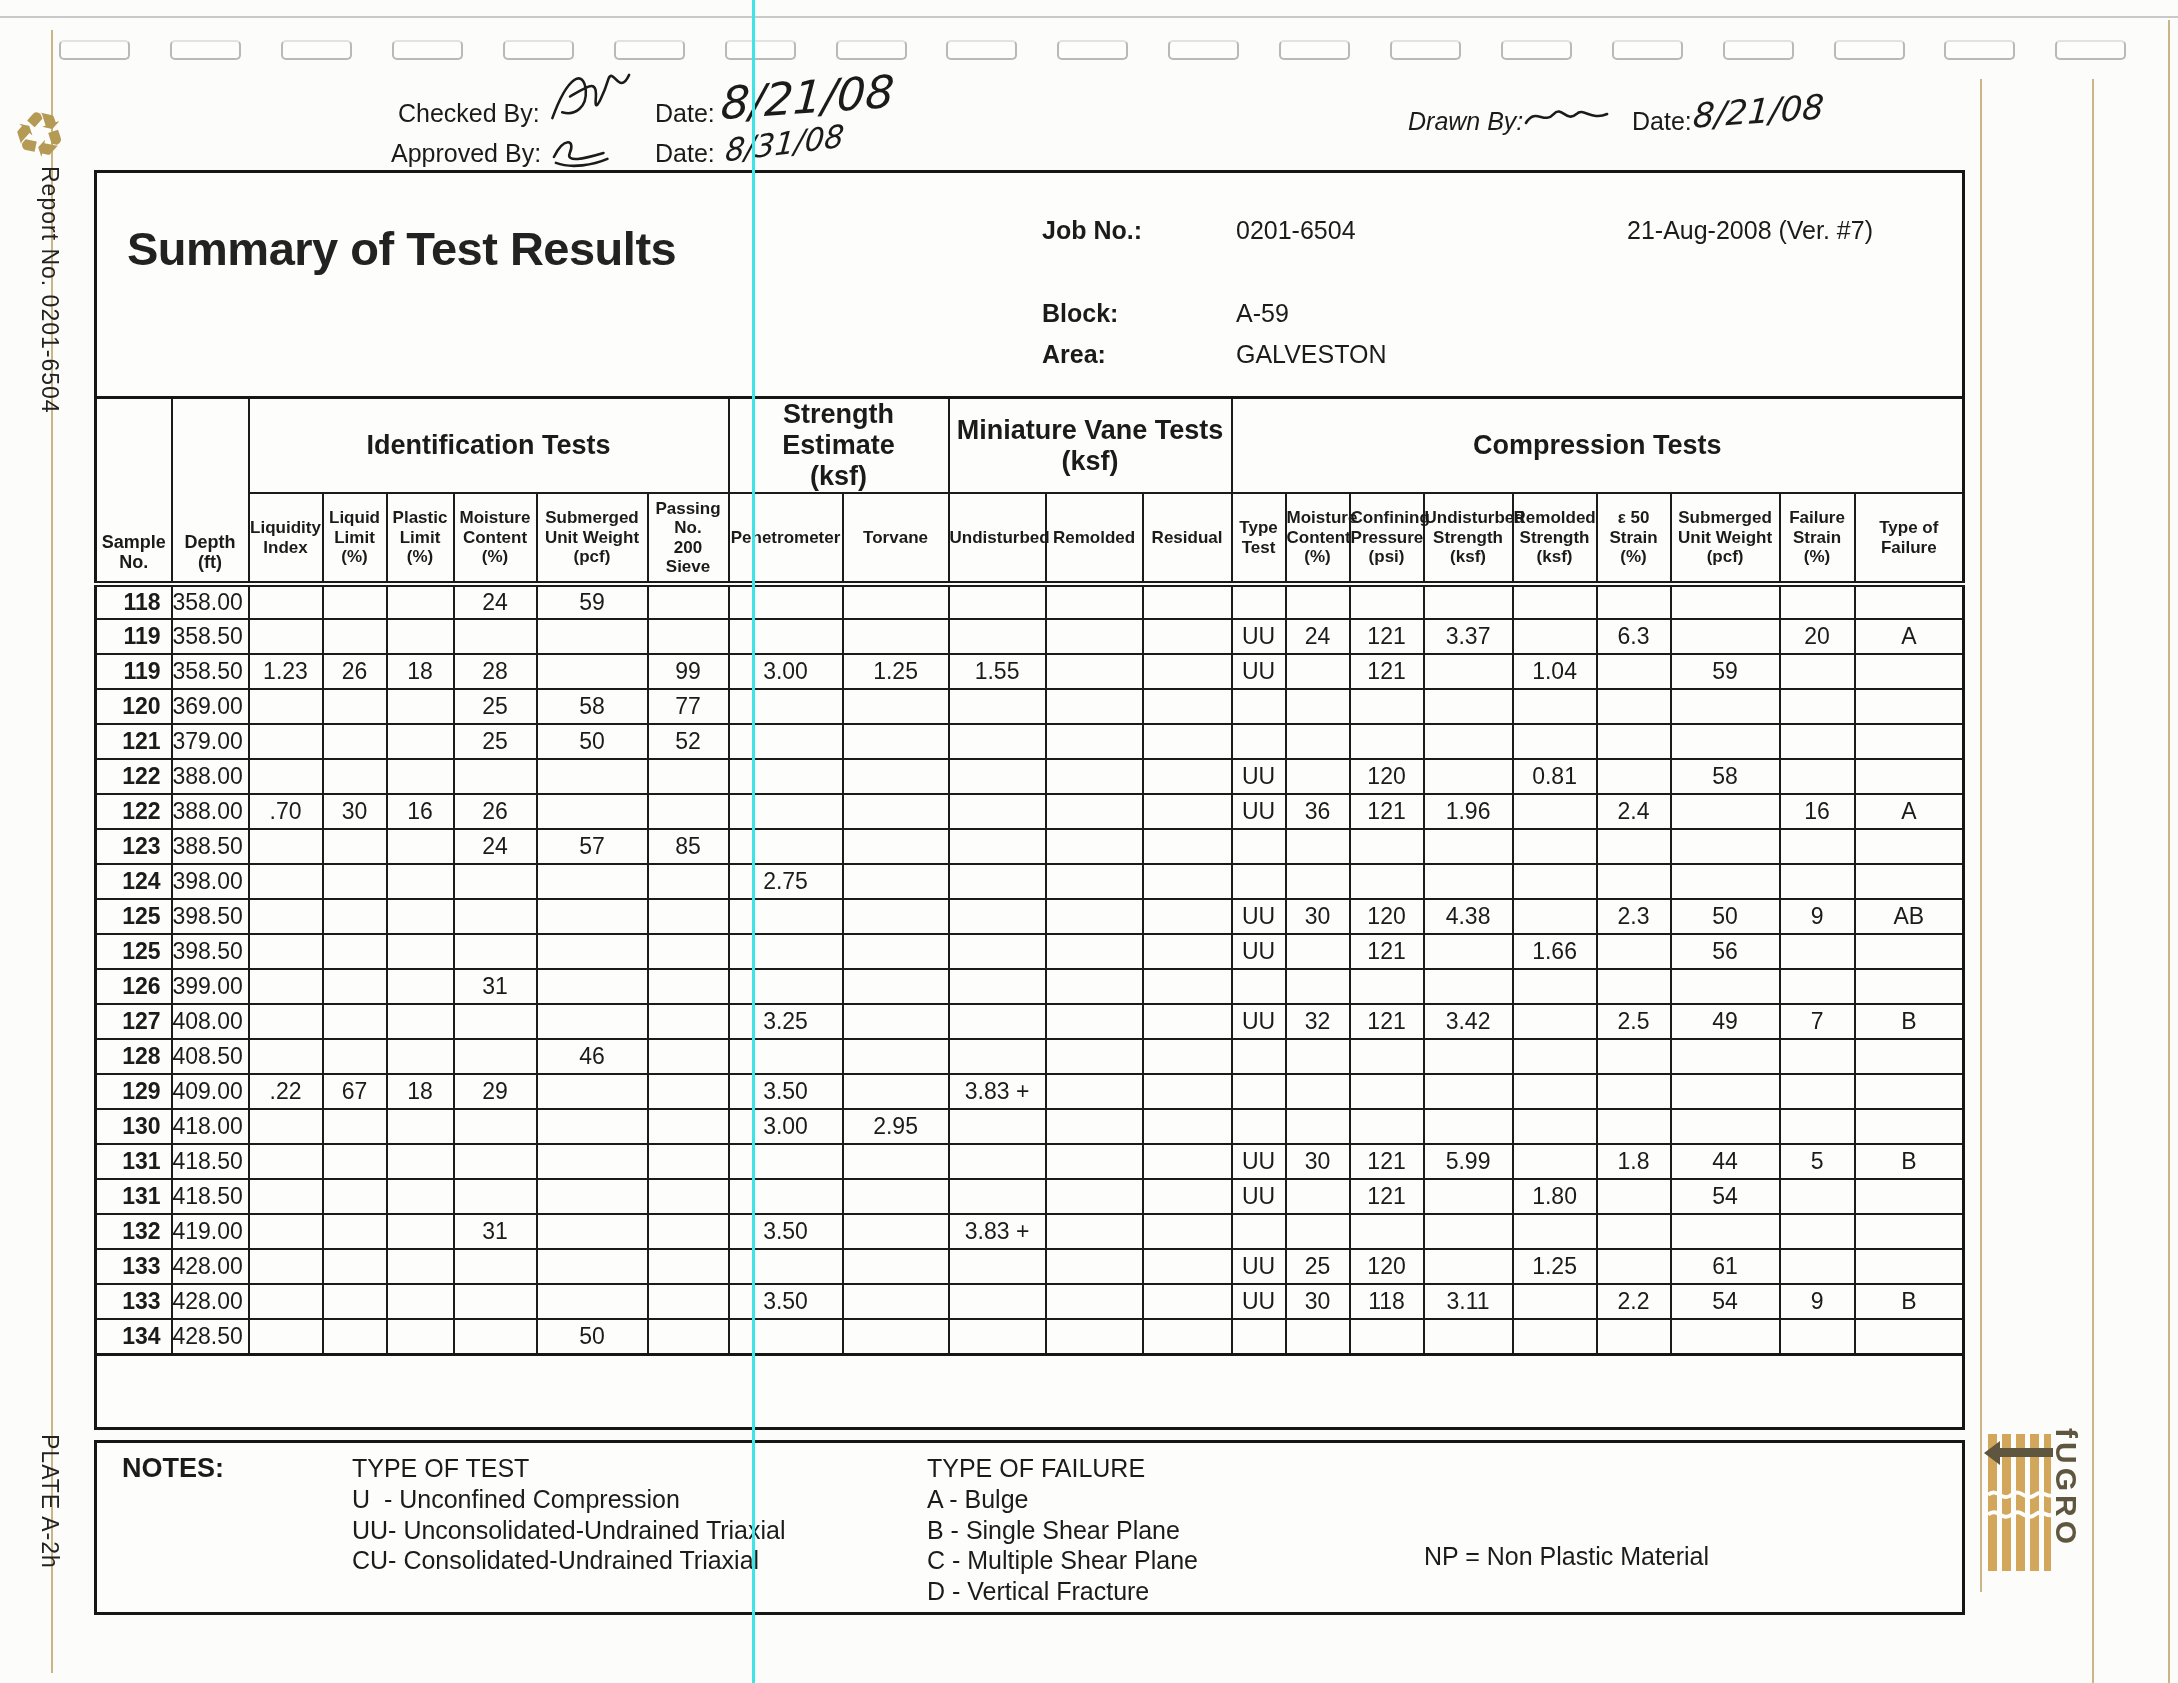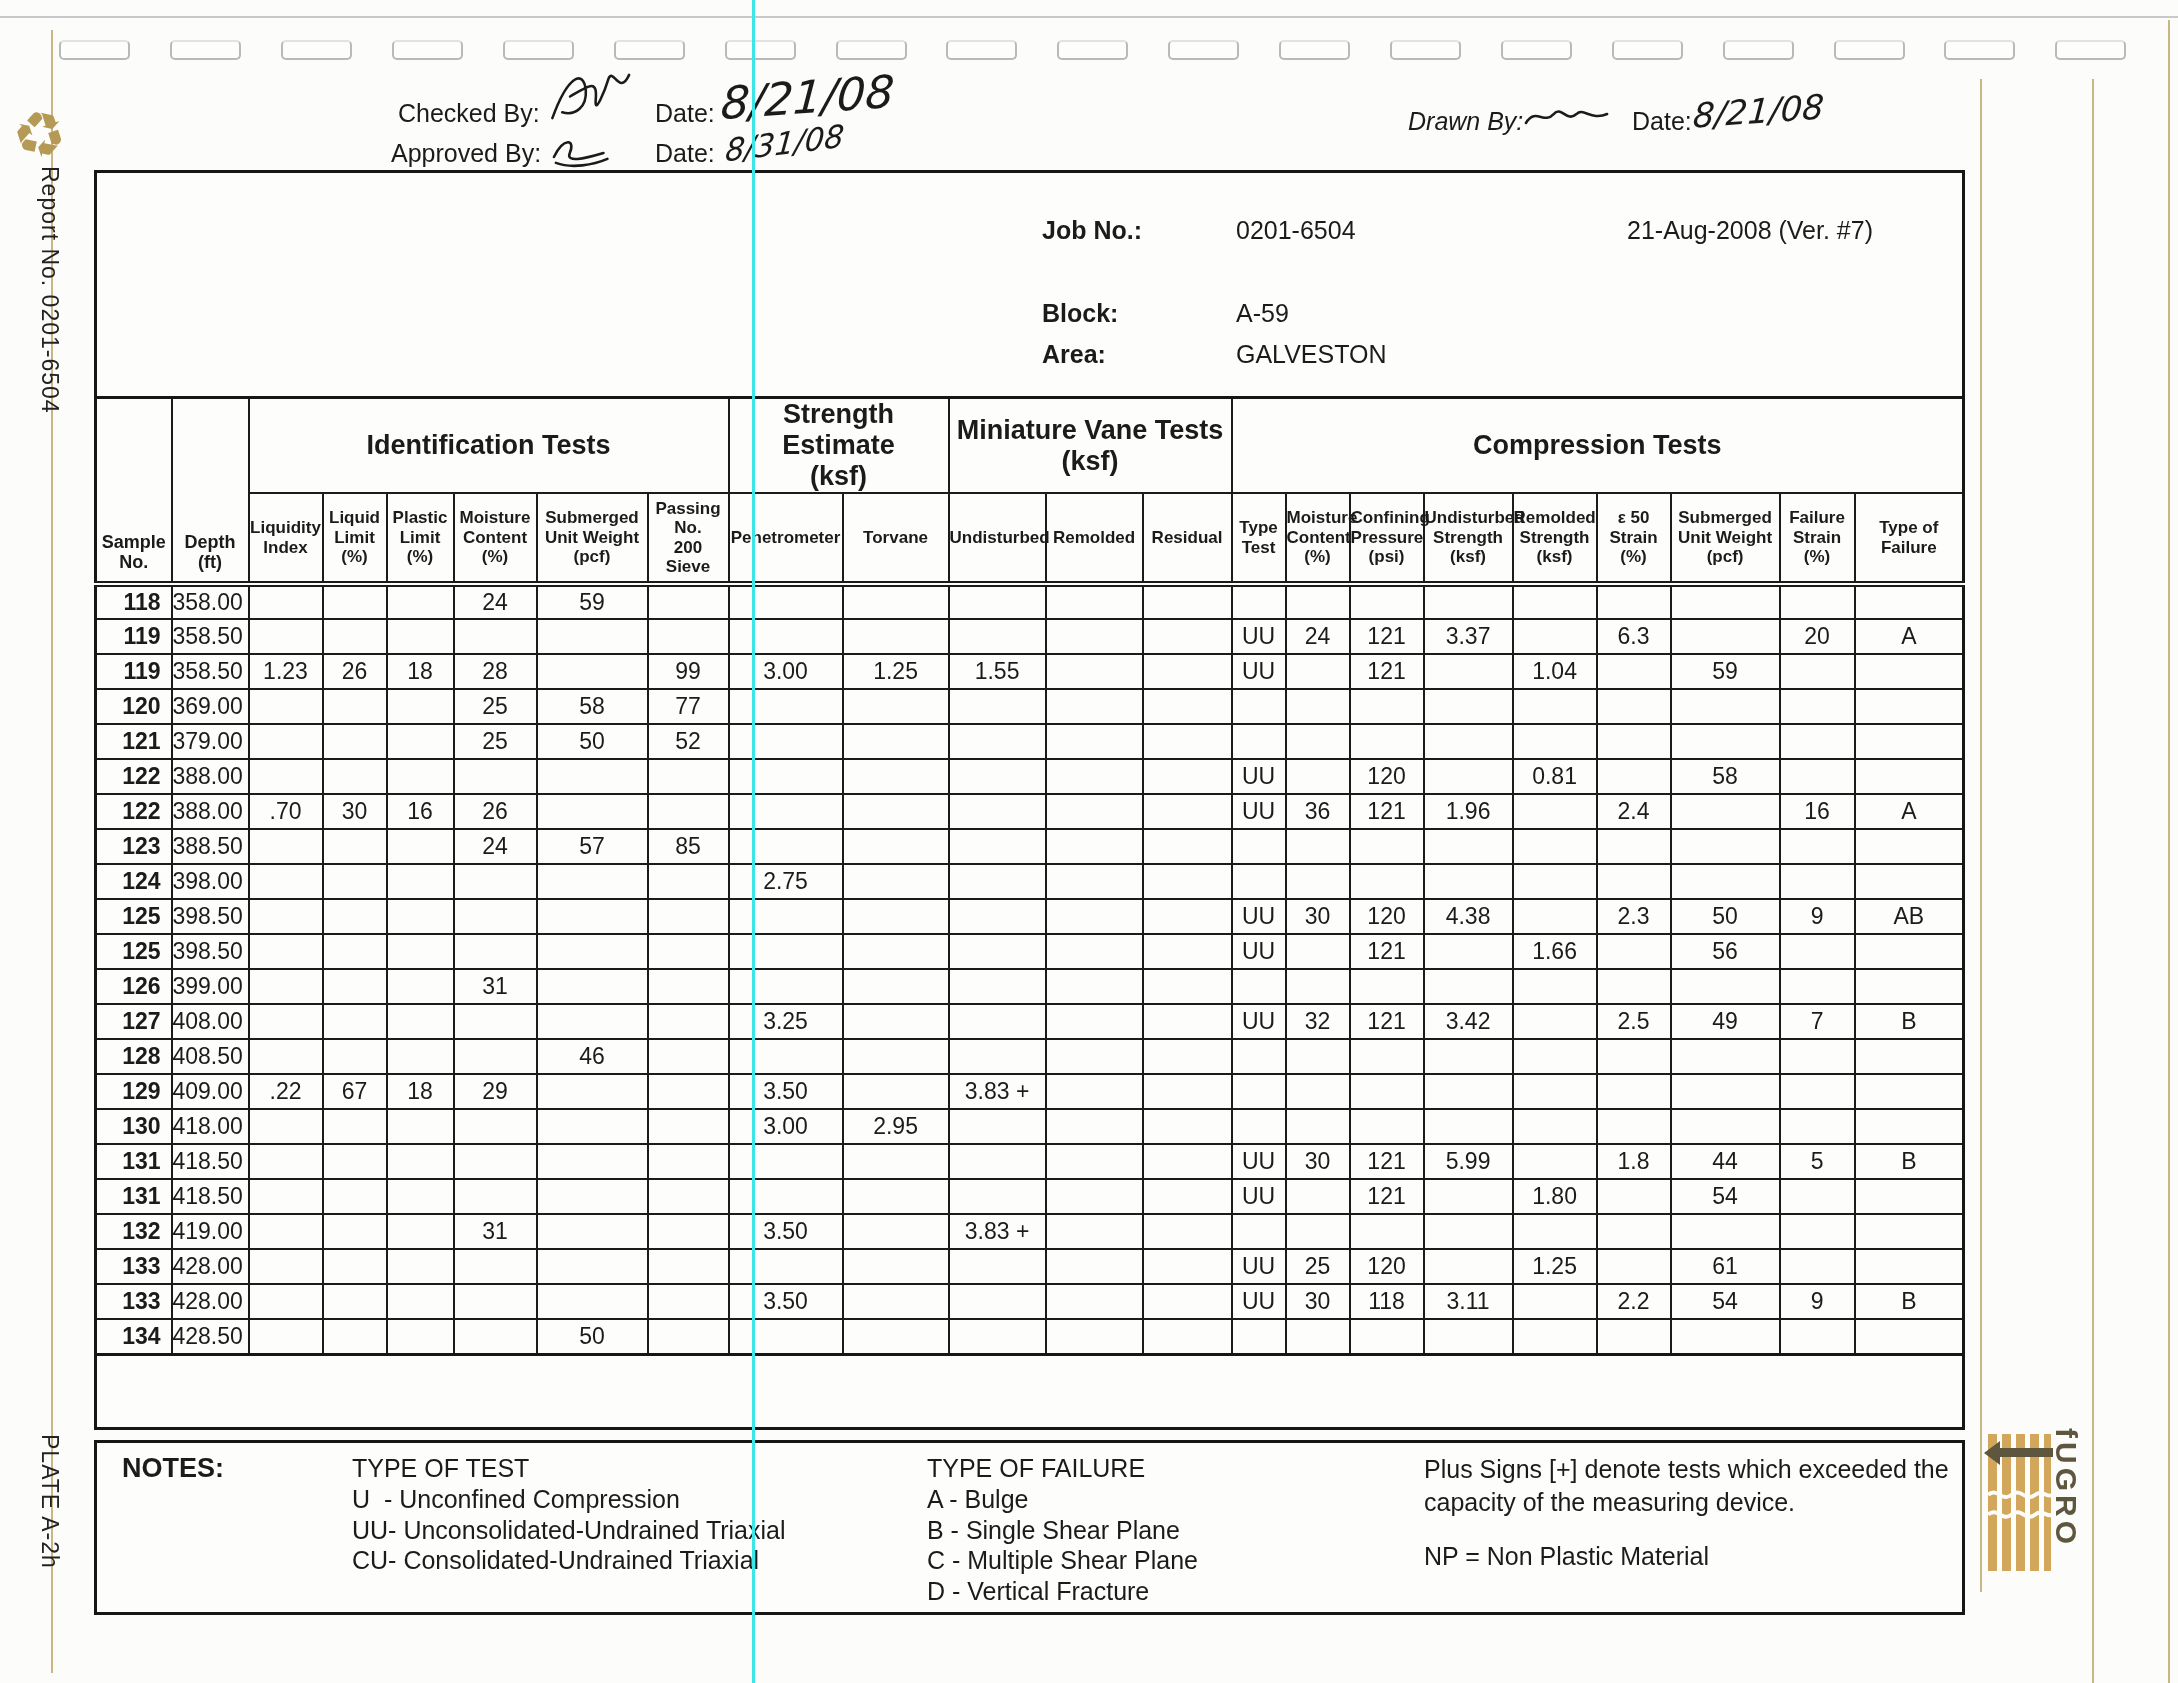--- a/index.html
+++ b/index.html
@@ -106,20 +106,21 @@
 <div class="abs hand" style="left:725px;top:125px;font-size:31px;transform:rotate(-7deg) skewX(-12deg);">8/31/08</div>
 
 <div class="abs lbl" style="left:1408px;top:107px;font-style:italic;">Drawn By:</div>
 <svg class="abs sig" style="left:1520px;top:101px;" width="99" height="36" viewBox="0 0 100 36">
   <path d="M6 22 C 16 6, 24 24, 34 13 C 42 4, 47 22, 57 13 C 64 6, 72 20, 88 13"></path>
 </svg>
 <div class="abs lbl" style="left:1632px;top:107px;">Date:</div>
 <div class="abs hand" style="left:1693px;top:91px;font-size:34px;">8/21/08</div>
 
 <div class="main-box">
+  <div class="title">Summary of Test Results</div>
 
   <div class="jobrow" style="top:43px;">
     <span class="jl">Job No.:</span><span class="jv">0201-6504</span>
   </div>
   <div class="verdate">21-Aug-2008  (Ver. #7)</div>
   <div class="jobrow" style="top:126px;">
     <span class="jl">Block:</span><span class="jv">A-59</span>
   </div>
   <div class="jobrow" style="top:167px;">
     <span class="jl">Area:</span><span class="jv">GALVESTON</span>
@@ -744,21 +745,20 @@
           <td></td>
         </tr>
       </tbody>
     </table>
 </div>
 
 <div class="notes-box">
   <div class="nlabel">NOTES:</div>
   <div class="nlist" style="left:255px;"><div>TYPE OF TEST</div><div>U  - Unconfined Compression</div><div>UU- Unconsolidated-Undrained Triaxial</div><div>CU- Consolidated-Undrained Triaxial</div></div>
   <div class="nlist" style="left:830px;"><div>TYPE OF FAILURE</div><div>A - Bulge</div><div>B - Single Shear Plane</div><div>C - Multiple Shear Plane</div><div>D - Vertical Fracture</div></div>
-  <div class="plusnote">Plus Signs [+] denote tests which exceeded the capacity of the measuring device.</div>
   <div class="npnote">NP = Non Plastic Material</div>
 </div>
 
 <div class="fugro">
   <div class="stripes"></div>
   <svg class="wave" width="69" height="59" viewBox="0 0 70 60">
     <path d="M2 10 C 12 2, 16 18, 26 10 C 36 2, 40 18, 50 10 C 58 4, 62 14, 68 10" stroke="#fdfdfc" stroke-width="4" fill="none"></path>
     <path d="M2 30 C 12 22, 16 38, 26 30 C 36 22, 40 38, 50 30 C 58 24, 62 34, 68 30" stroke="#fdfdfc" stroke-width="4" fill="none"></path>
   </svg>
   <div class="arrowbar"></div>

